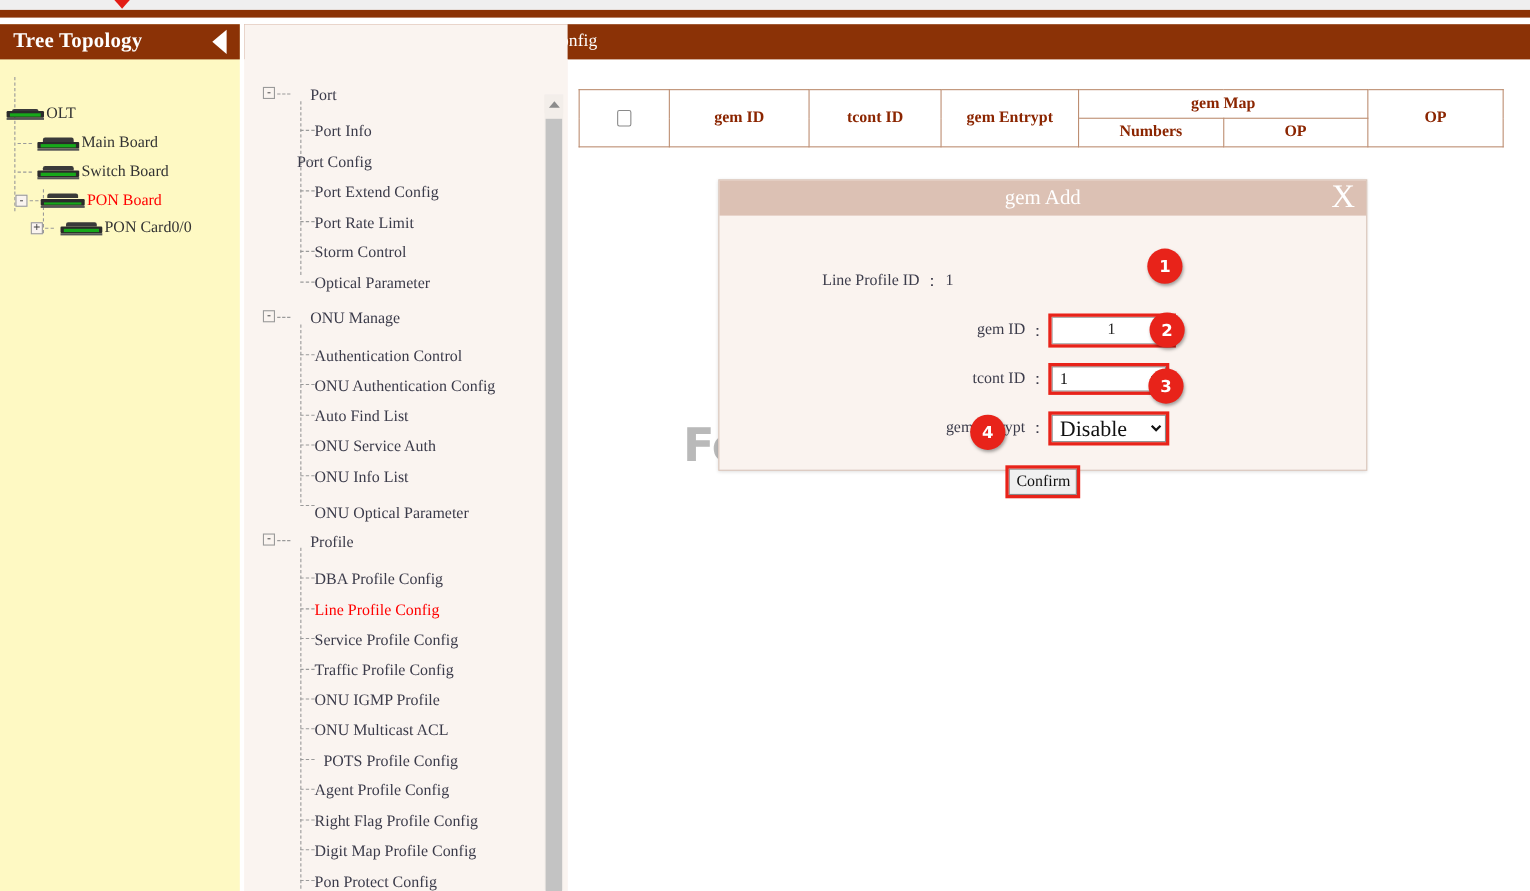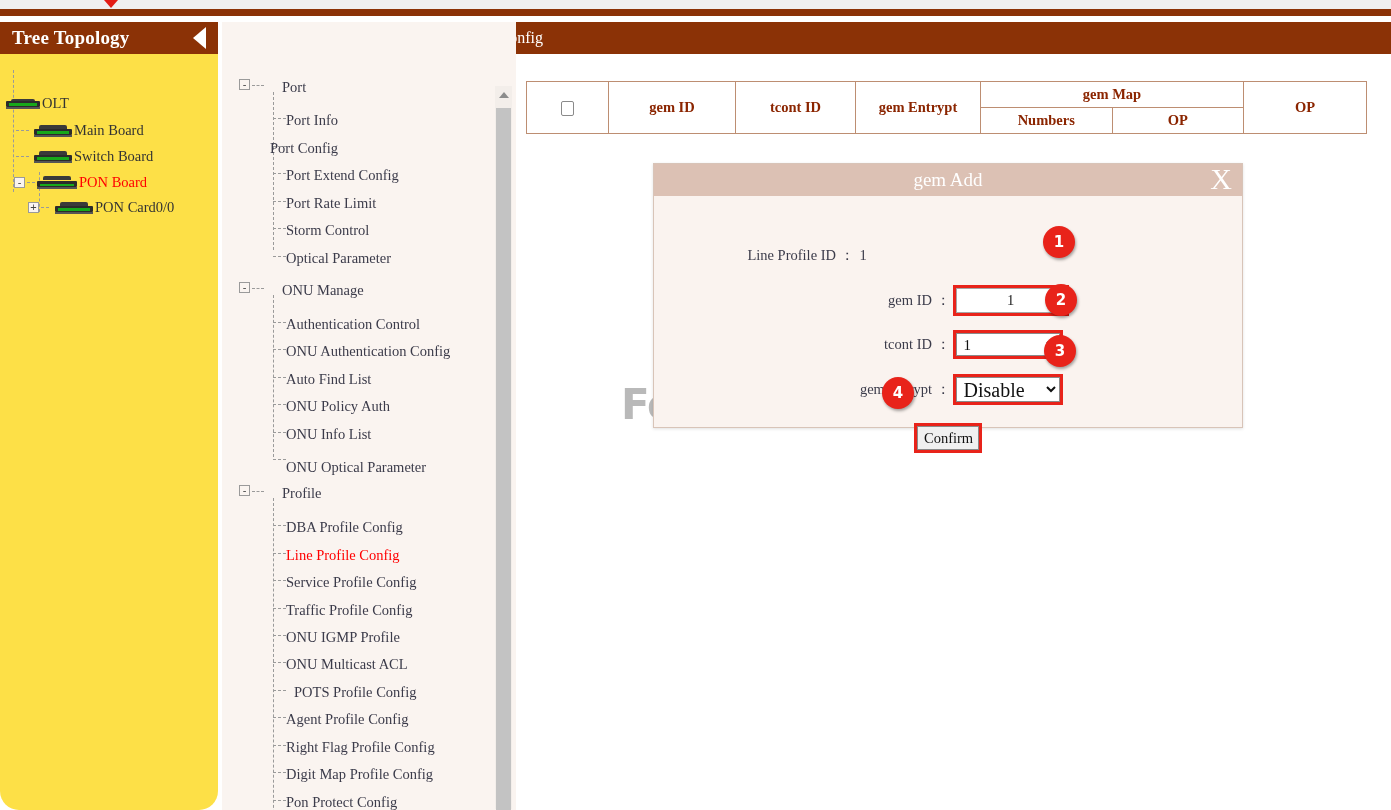--- a/index.html
+++ b/index.html
@@ -23,22 +23,21 @@
     border-top:8px solid #e31c14;
   }
   .topband {
     position:absolute; left:0; top:9px; width:1391px; height:7px;
     background:#8b3206;
   }
 
   
   .treepanel {
     position:absolute; left:0; top:22px; width:218px; height:788px;
-    background:#fde047;
-    border-radius:19px;
+    background:#fef9c3;
   }
   .treehdr {
     position:absolute; left:0; top:0; width:218px; height:32px;
     background:#8b3206; color:#fff;
     font-weight:bold; font-size:19px;
     display:flex; align-items:center; padding:0 12px;
   }
   .treehdr .ttl { flex:1; letter-spacing:.2px; }
   .collapse-arrow {
     width:0;height:0;
@@ -346,21 +345,21 @@
       <span class="expander" style="position:absolute;left:17px;top:228px;">-</span>
       <div class="navbranch" style="left:30px; top:234px; width:12px;"></div>
       <div class="navvert" style="left:51px; top:241px; height:162px;"></div>
 
       <div class="navitem" style="left:64px; top:262px;"><span>Authentication Control</span></div>
       <div class="navbranch" style="left:51px; top:268px;"></div>
       <div class="navitem" style="left:64px; top:289px;"><span>ONU Authentication Config</span></div>
       <div class="navbranch" style="left:51px; top:295px;"></div>
       <div class="navitem" style="left:64px; top:317px;"><span>Auto Find List</span></div>
       <div class="navbranch" style="left:51px; top:323px;"></div>
-      <div class="navitem" style="left:64px; top:344px;"><span>ONU Policy Auth</span></div>
+      <div class="navitem" style="left:64px; top:344px;"><span>ONU Service Auth</span></div>
       <div class="navbranch" style="left:51px; top:350px;"></div>
       <div class="navitem" style="left:64px; top:372px;"><span>ONU Info List</span></div>
       <div class="navbranch" style="left:51px; top:378px;"></div>
       <div class="navitem" style="left:64px; top:399px;margin-top:6px;"><span>ONU Optical Parameter</span></div>
       <div class="navbranch" style="left:51px; top:405px;"></div>
 
       <div class="navitem group" style="left:60px; top:431px;">
         <span>Profile</span>
       </div>
       <span class="expander" style="position:absolute;left:17px;top:431px;">-</span>

